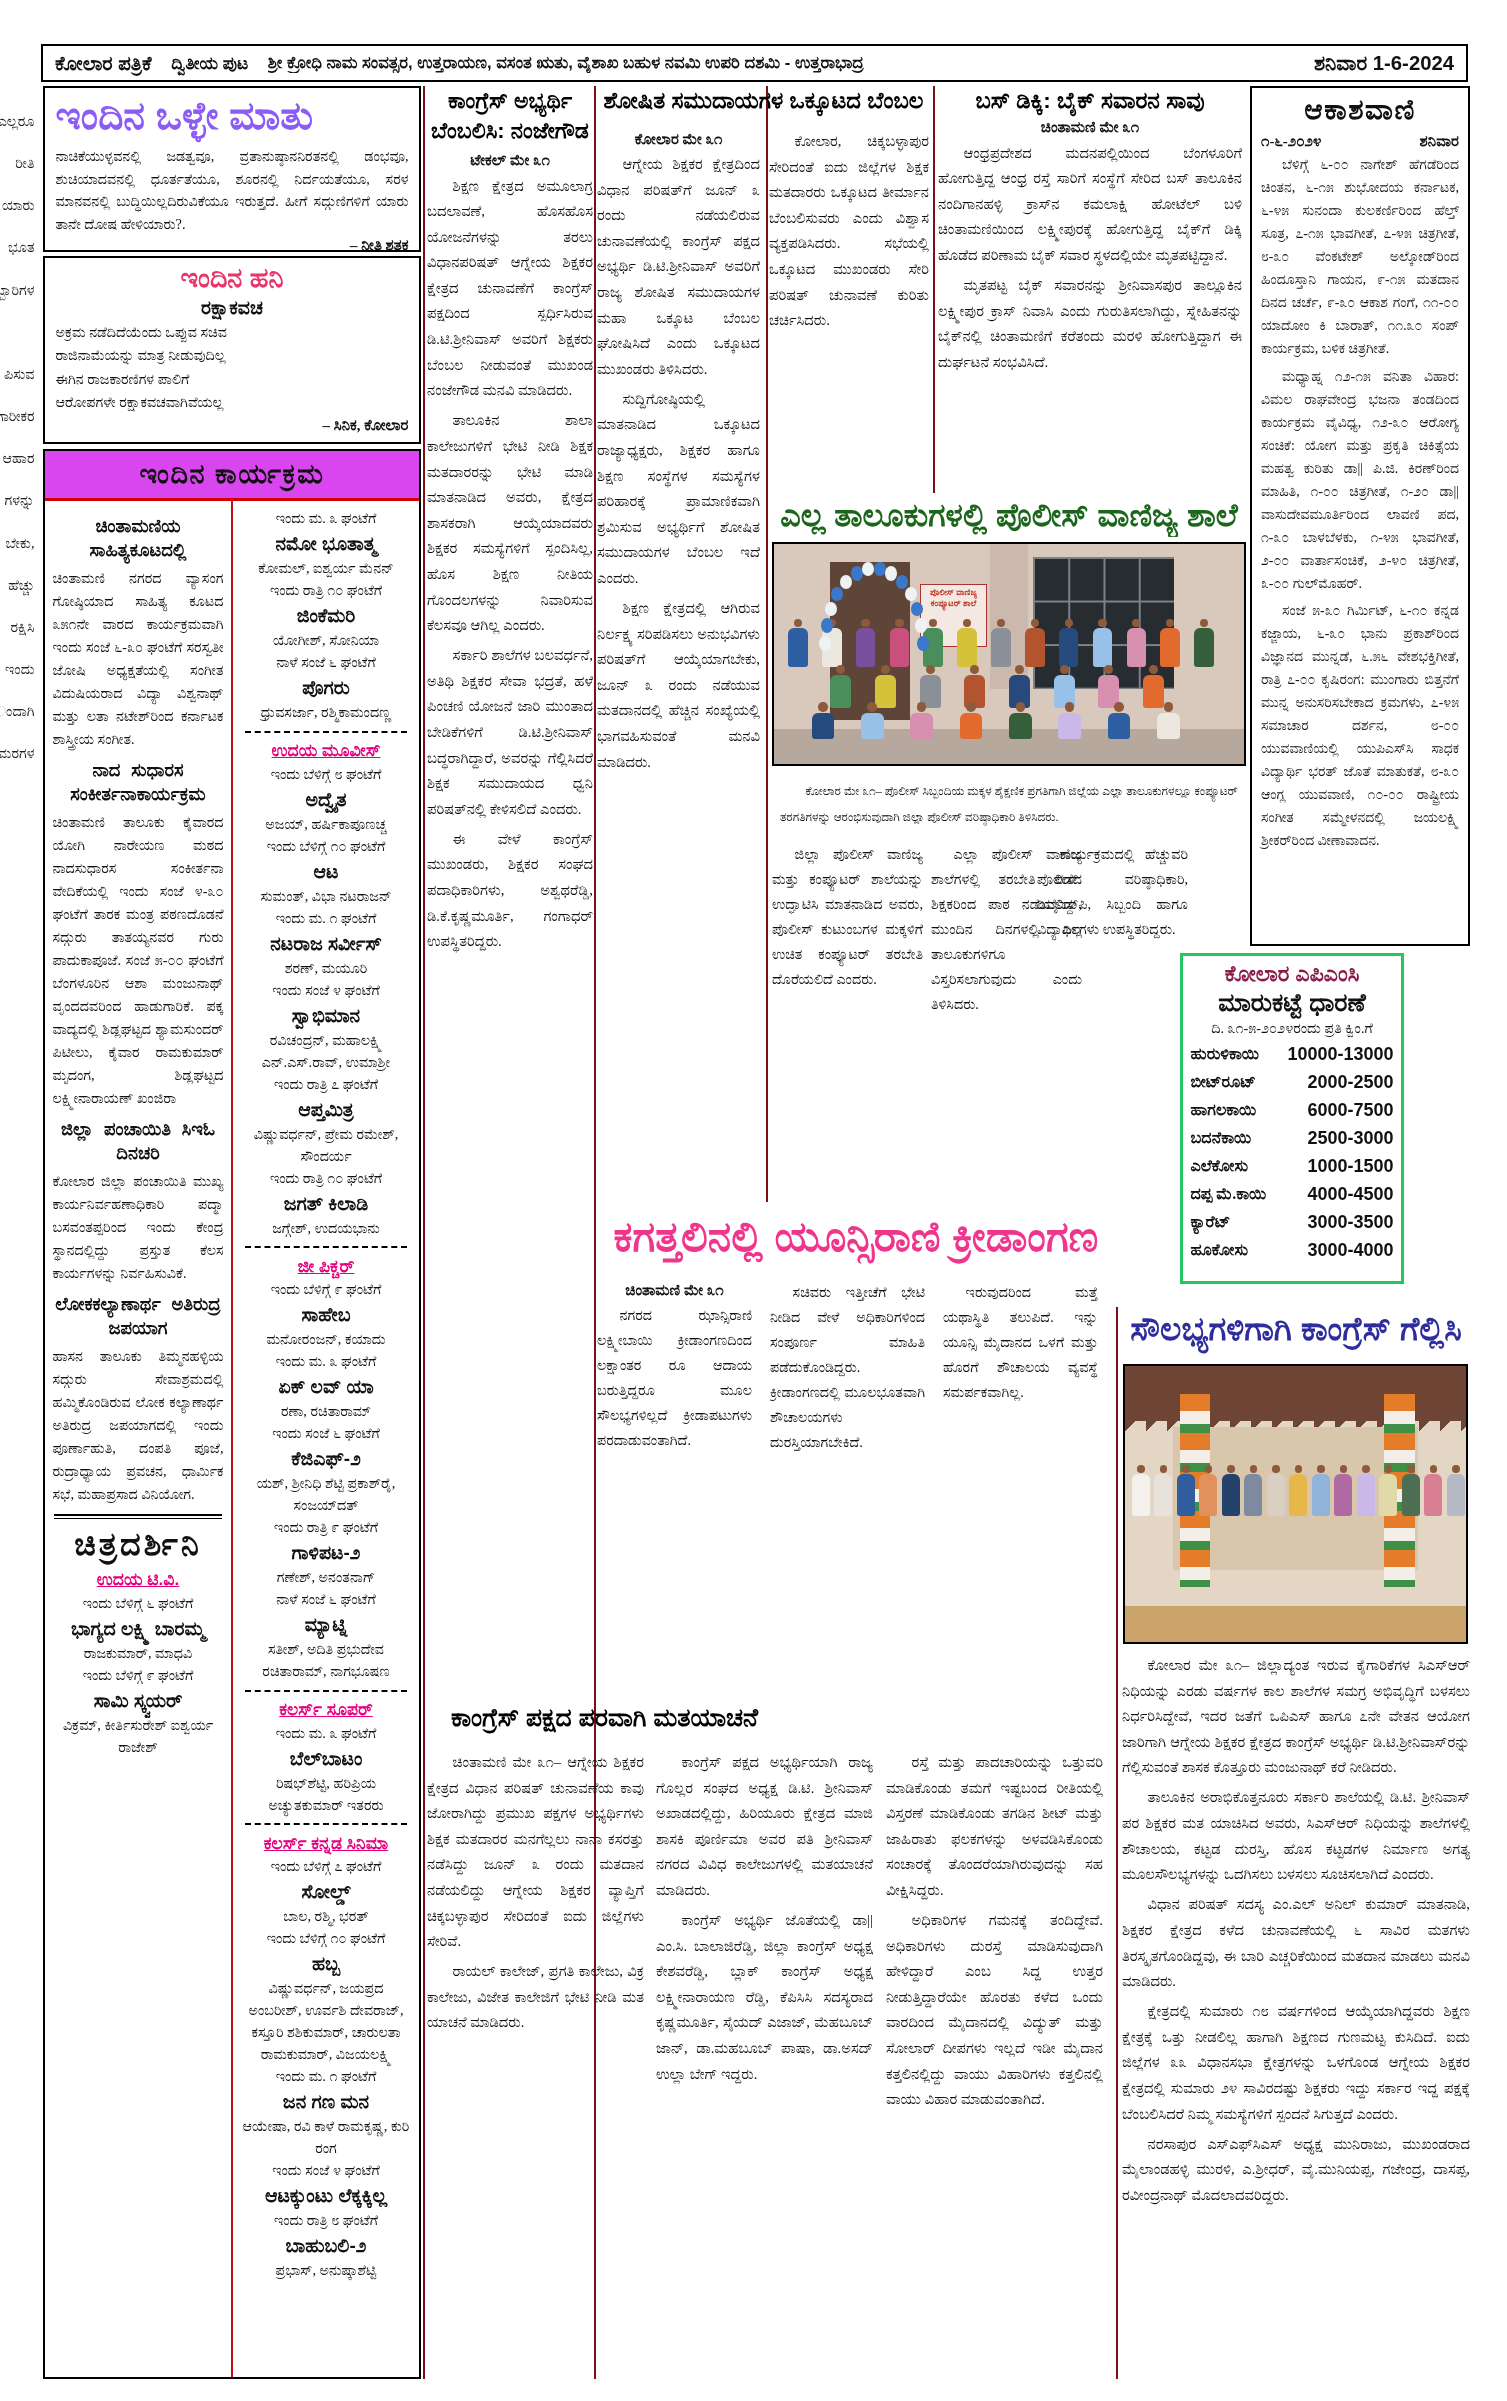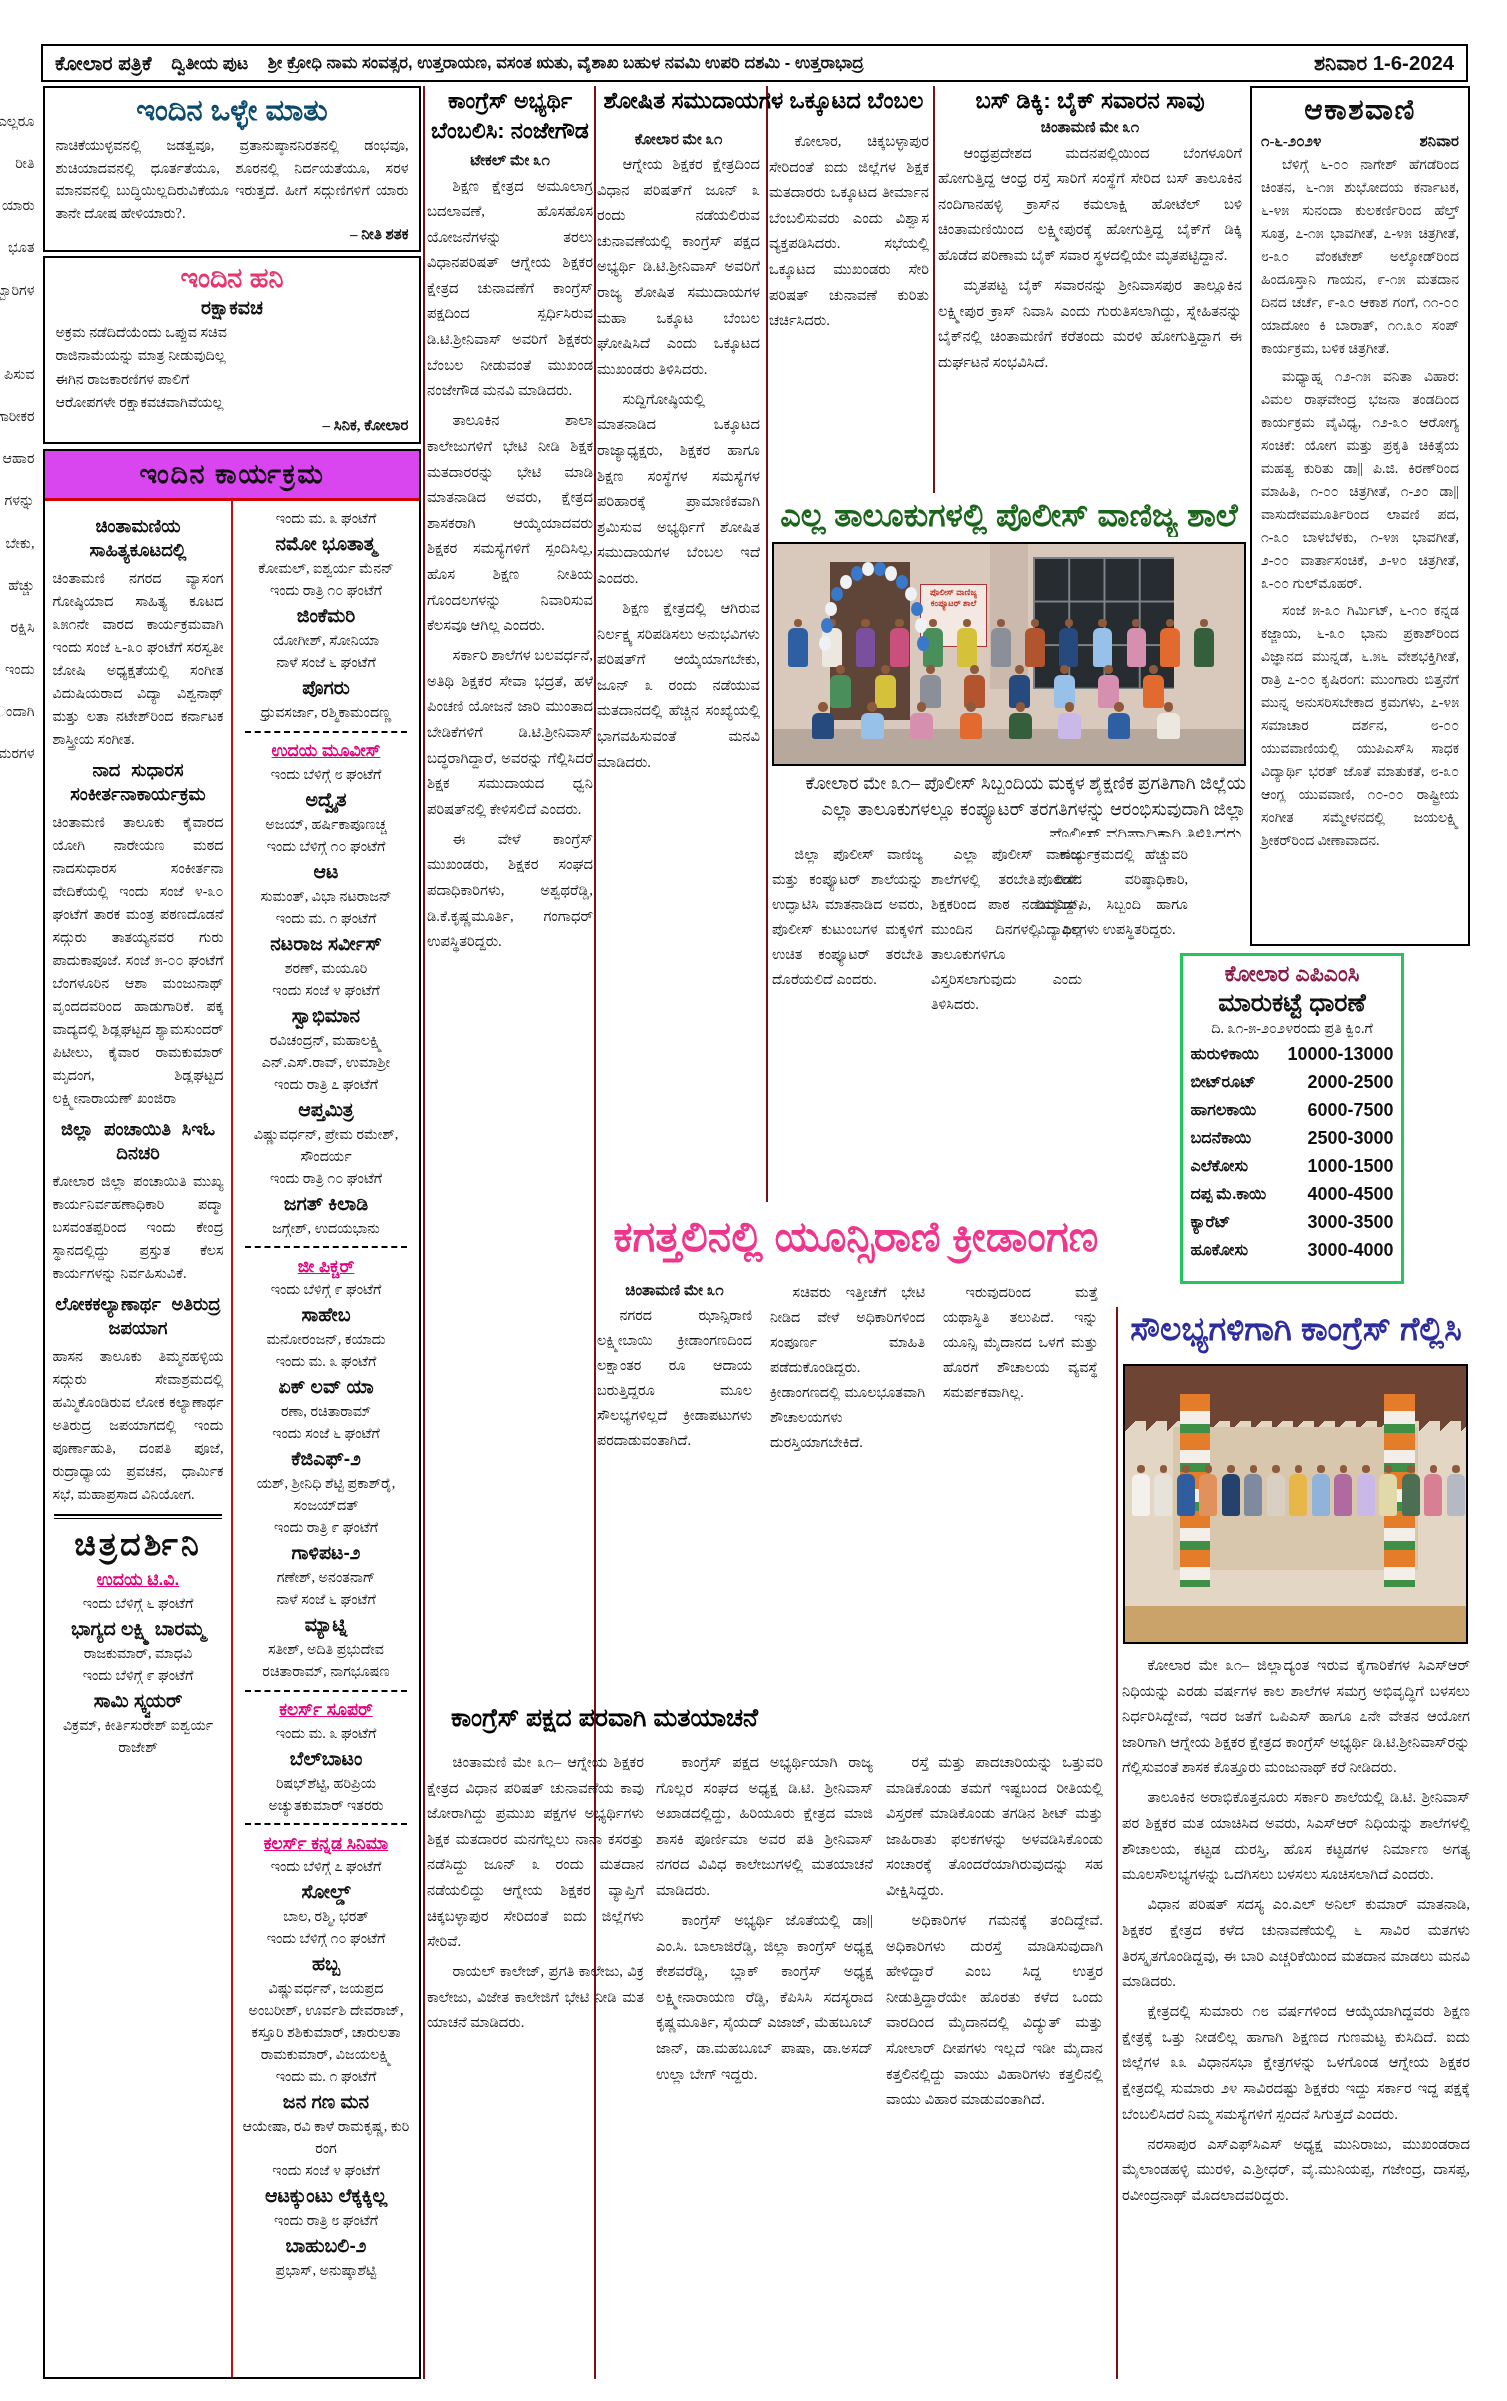--- a/index.html
+++ b/index.html
@@ -19,21 +19,21 @@
   #masthead .almanac{font-weight:bold;font-size:16.6px;flex:1;white-space:nowrap;overflow:hidden;}
   #masthead .mdate{font-weight:bold;font-size:20.3px;white-space:nowrap;}
 
   
   #lmargin{left:0;top:113px;width:36px;height:2221px;}
   #lmargin div{position:absolute;right:1.5px;font-size:14.3px;color:#222;white-space:nowrap;}
 
   
   .boxed{border:2.3px solid #000;background:#fff;}
   #box1{left:43px;top:86px;width:378px;height:166px;padding:4.5px 10.5px;}
-  #box1 h2{margin:1.5px 0 6px;text-align:center;color:#0c4a6e;font-size:29px;font-family:"Liberation Sans",sans-serif;}
+  #box1 h2{margin:1.5px 0 6px;color:#8b5cf6;font-size:39px;font-family:"Liberation Sans",sans-serif;}
   #box1 .gw-body{font-size:14.3px;line-height:22.6px;}
   #box1 .attr{text-align:right;font-weight:bold;font-size:15px;margin-top:1.5px;}
 
   #box2{left:43px;top:256px;width:378px;height:188px;padding:3px 10.5px;}
   #box2 h2{margin:1.5px 0 3px;text-align:center;color:#e8356d;font-size:27px;font-family:"Liberation Sans",sans-serif;}
   #box2 h3{margin:0 0 4.5px;text-align:center;font-size:19px;font-family:"Liberation Sans",sans-serif;}
   #box2 .poem p{margin:0 0 3.8px;font-size:14.3px;line-height:19.6px;}
   #box2 .attr{text-align:right;font-weight:bold;font-size:15px;}
 
   #box3{left:43px;top:449px;width:378px;height:1930px;}
@@ -81,21 +81,21 @@
   #photo1 .sign{position:absolute;left:31%;top:18%;width:13%;height:26%;background:#f3e9e2;border:1.5px solid #a33;
       color:#c0392b;font-size:8.3px;font-weight:bold;text-align:center;padding:2.3px;font-family:"Liberation Sans",sans-serif;}
   #photo1 .ground{position:absolute;left:0;bottom:0;width:100%;height:16%;background:#b6a89c;}
   .balloon{position:absolute;border-radius:50%;}
   .person{position:absolute;}
   .person .head{margin:0 auto;border-radius:50%;background:#8d5a3b;}
   .person .torso{border-radius:6px 6px 3px 3px;}
 
   
   #p1lead{left:772px;top:771px;width:474px;height:66px;}
-  #p1lead p{font-size:18px;line-height:25.6px;margin:0;text-indent:25.6px;text-align:right;}
+  #p1lead p{font-size:12px;line-height:25.6px;margin:8px;text-indent:25.6px;}
   #mid1{left:772px;top:842px;width:151px;height:358px;}
   #mid2{left:931px;top:842px;width:151px;height:358px;}
   #mid3{left:1037px;top:842px;width:151px;height:446px;}
 
   #pinkHead{left:597px;top:1207px;width:518px;height:65px;color:#f0368c;
             font-size:42px;line-height:60px;text-align:center;}
   #stad1{left:597px;top:1280px;width:155px;height:413px;}
   #stad2{left:770px;top:1280px;width:155px;height:413px;}
   #stad3{left:943px;top:1280px;width:155px;height:413px;}
   .narrow p{font-size:14.3px;line-height:25px;margin:0 0 4.5px;text-indent:22.6px;text-align:justify;}

